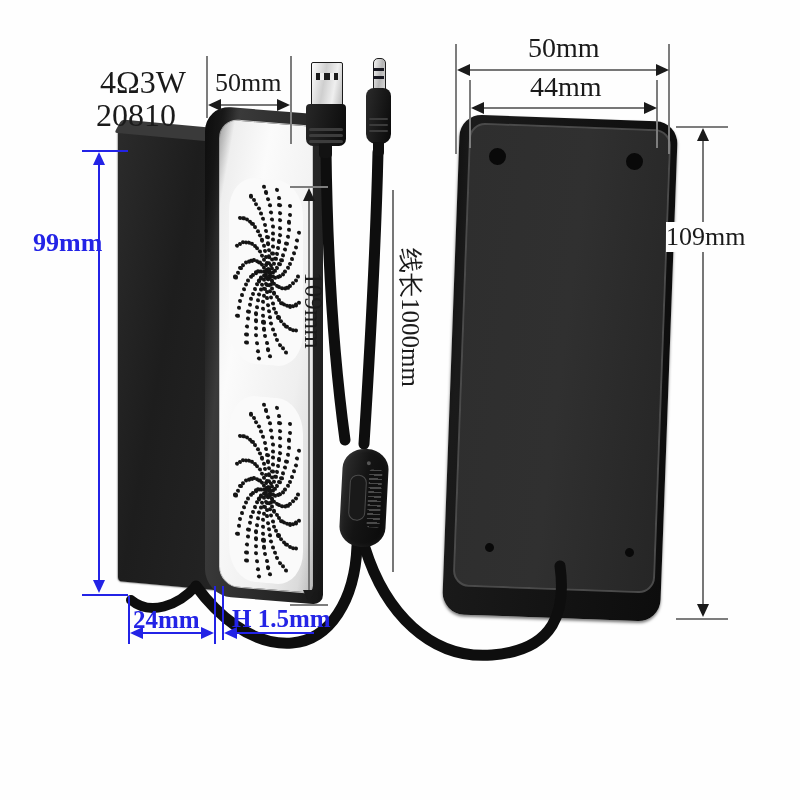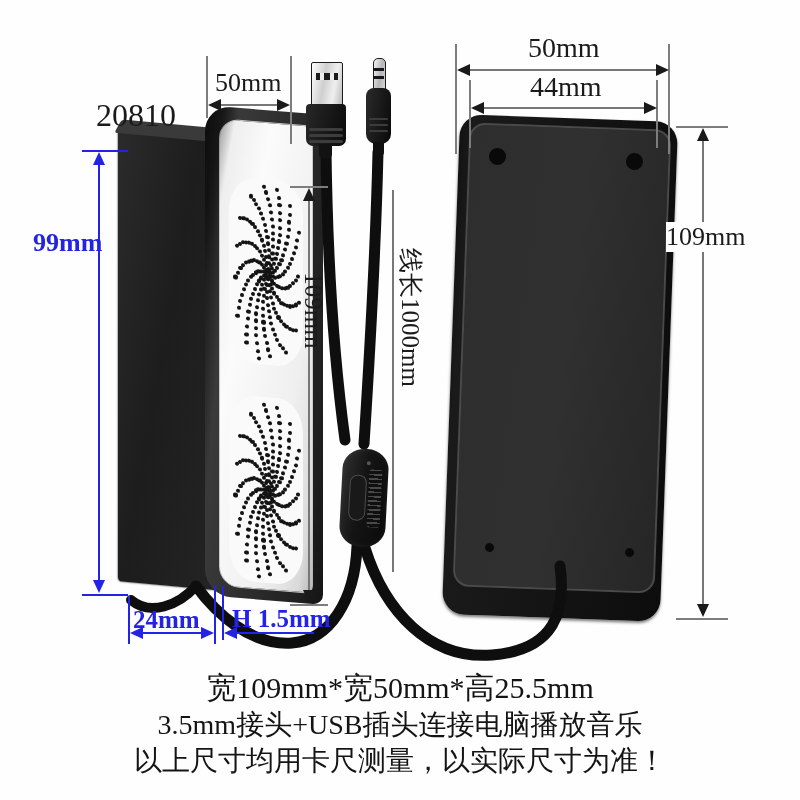--- a/index.html
+++ b/index.html
@@ -629,20 +629,21 @@
     </div>
     <div id="jackneck"></div>
   </div>
 
   <div id="vol">
     <div id="voldot"></div>
     <div id="volwheel"></div>
     <div id="volridges"></div>
   </div>
 
+  <div class="lbl blk" style="left:100px;top:66px;font-size:32px;">4Ω3W</div>
   <div class="lbl blk" style="left:96px;top:99px;font-size:32px;">20810</div>
 
   <div class="ext v" style="left:206px;top:56px;height:62px;"></div>
   <div class="ext v" style="left:290px;top:56px;height:88px;"></div>
   <div class="dimline h" style="left:210px;top:104px;width:76px;"></div>
   <div class="arw left" style="left:208px;top:99px;"></div>
   <div class="arw right" style="left:277px;top:99px;"></div>
   <div class="lbl blk" style="left:215px;top:70px;font-size:26px;">50mm</div>
 
   <div class="ext h blue" style="left:82px;top:150px;width:46px;"></div>
@@ -688,19 +689,14 @@
   <div class="arw right" style="left:644px;top:102px;"></div>
   <div class="lbl blk" style="left:530px;top:73px;font-size:28px;">44mm</div>
 
   <div class="ext h" style="left:676px;top:126px;width:52px;"></div>
   <div class="ext h" style="left:676px;top:618px;width:52px;"></div>
   <div class="dimline v" style="left:702px;top:132px;height:482px;"></div>
   <div class="arw up" style="left:697px;top:128px;"></div>
   <div class="arw down" style="left:697px;top:604px;"></div>
   <div class="lbl blk" style="left:666px;top:222px;font-size:26px;background:#fefefe;padding:2px 0;">109mm</div>
 
-  <div id="caption">
-    <div class="cap1">宽109mm*宽50mm*高25.5mm</div>
-    <div class="cap2">3.5mm接头+USB插头连接电脑播放音乐</div>
-    <div class="cap3">以上尺寸均用卡尺测量，以实际尺寸为准！</div>
-  </div>
 
 </div>
 
 </body></html>

